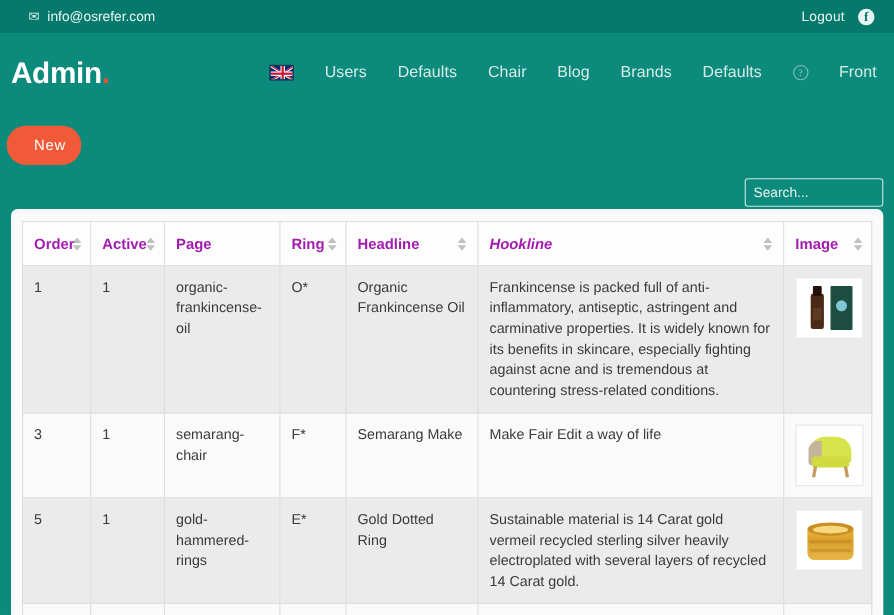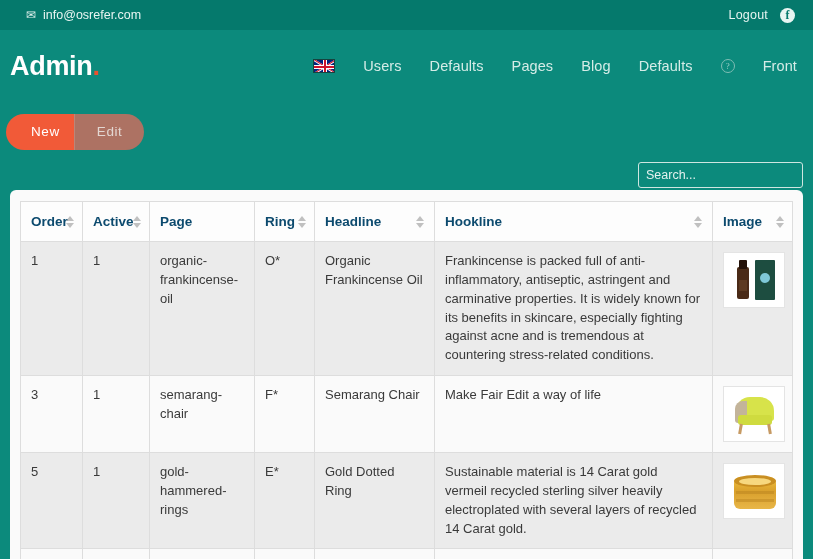--- a/index.html
+++ b/index.html
@@ -83,21 +83,21 @@
     font-size: 13.5px; padding: 11px 22px; border: none; cursor: pointer;
     font-family: "Liberation Sans", sans-serif; color: #ffffff;
     letter-spacing: .6px; line-height: 1;
   }
   .btn-new { background: #f15a38; padding-left: 25px; padding-right: 14px; }
   .btn-muted { background: #ad7263; color: #e3d6d1; border-left: 1px solid #bb8678; }
 
   
   .search-row { height: 38px; display: flex; justify-content: flex-end; padding-right: 10px; }
   .search-input {
-    width: 165px; height: 26px; background: #0c8a7c;
+    width: 126px; height: 26px; background: #0c8a7c;
     border: 1px solid #cfe6e1; border-radius: 3px;
     color: #000000; font-size: 12.5px; padding: 0 7px;
     font-family: "Liberation Sans", sans-serif; outline: none;
   }
   .search-input::placeholder { color: #e3f1ee; opacity: 1; }
 
   
   .panel {
     position: absolute; left: 10px; right: 10px; top: 190px; bottom: 0;
     background: #fafafa;
@@ -106,21 +106,21 @@
     overflow: hidden;
   }
   table.grid { width: 100%; border-collapse: collapse; table-layout: fixed; }
   table.grid th, table.grid td {
     border: 1px solid #dddddd;
     text-align: left; vertical-align: top;
     color: #333333;
   }
   table.grid th {
     background: #fdfdfd;
-    font-size: 13.5px; font-weight: bold; color: #0c4a6e;
+    font-size: 13.5px; font-weight: bold; color: #a21caf;
     padding: 12px 10px 12px 10px;
     position: relative; white-space: nowrap;
   }
   .sorter {
     position: absolute; right: 8px; top: 50%; transform: translateY(-50%);
     display: flex; flex-direction: column; gap: 2px; opacity: .45;
   }
   .sorter .up, .sorter .dn { width: 0; height: 0; border-left: 4px solid transparent; border-right: 4px solid transparent; }
   .sorter .up { border-bottom: 5px solid #777; }
   .sorter .dn { border-top: 5px solid #777; }
@@ -130,21 +130,21 @@
     color: #3a3a3a; word-wrap: break-word;
   }
   tr.odd td { background: #ebebeb; }
   tr.even td { background: #fafafa; }
   td.num { text-align: center; }
   .col-order { width: 62px; }
   .col-active { width: 67px; }
   .col-page { width: 105px; }
   .col-flag { width: 60px; }
   .col-headline { width: 120px; }
-  .col-hookline { width: auto; }
+  .col-hookline { width: auto; font-style: italic; }
   .col-image { width: 80px; }
 
   
   .thumb {
     width: 62px; height: 56px; background: #ffffff;
     border: 1px solid #e4e4e4; position: relative; overflow: hidden;
   }
   .thumb.oil { }
   .oil-box { position: absolute; right: 9px; top: 7px; width: 20px; height: 40px; background: #1d4d40; border-radius: 1px; }
   .oil-box::after { content: ""; position: absolute; left: 5px; top: 13px; width: 10px; height: 10px; border-radius: 50%; background: #7fc8d8; }
@@ -188,32 +188,32 @@
         <i class="d2"></i>
         <i class="d3"></i>
         <i class="d4"></i>
       <i class="h"></i>
         <i class="v"></i>
         <i class="h2"></i>
         <i class="v2"></i>
     </span>
     <a class="nav-link">Users</a>
     <a class="nav-link">Defaults</a>
-    <a class="nav-link">Pages</a>
+    <a class="nav-link">Chair</a>
     <a class="nav-link">Blog</a>
+    <a class="nav-link">Brands</a>
     <a class="nav-link">Defaults</a>
     <span class="help-icon">?</span>
     <a class="nav-link">Front</a>
   </div>
 </div>
 
 <div class="toolbar">
   <div class="btn-group">
     <button class="btn btn-new">New</button>
-    <button class="btn btn-muted">Edit</button>
   </div>
 </div>
 
 <div class="search-row">
   <input class="search-input" type="text" placeholder="Search..." style="">
 </div>
 
 <div class="panel">
   <table class="grid">
     <thead>
@@ -282,21 +282,21 @@
               <span class="oil-lbl"></span>
           </div>
         </td>
       </tr>
 
       <tr class="even">
         <td class="num">3</td>
         <td class="num">1</td>
         <td>semarang-chair</td>
         <td>F*</td>
-        <td>Semarang Chair</td>
+        <td>Semarang Make</td>
         <td>Make Fair Edit a way of life</td>
         <td>
           <div class="thumb">
             <span class="chair-back"></span>
               <span class="chair-side"></span>
             <span class="chair-seat"></span>
               <span class="chair-l1"></span>
               <span class="chair-l2"></span>
           </div>
         </td>

